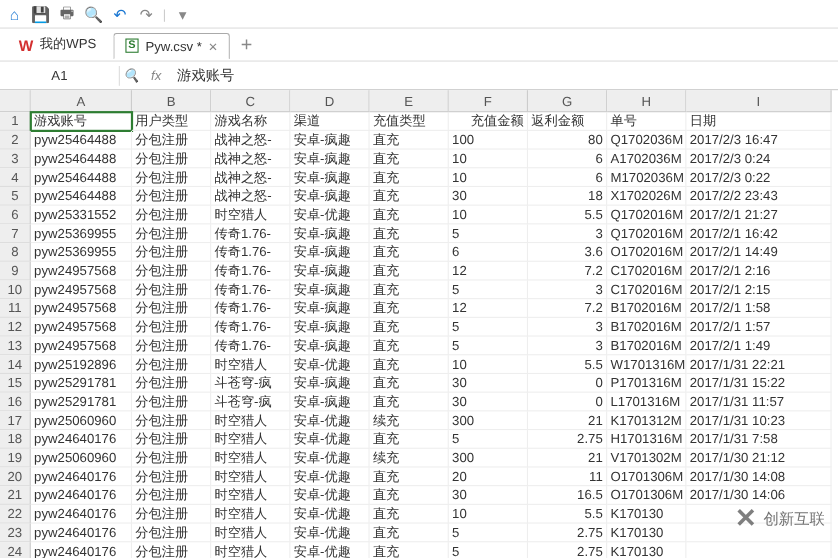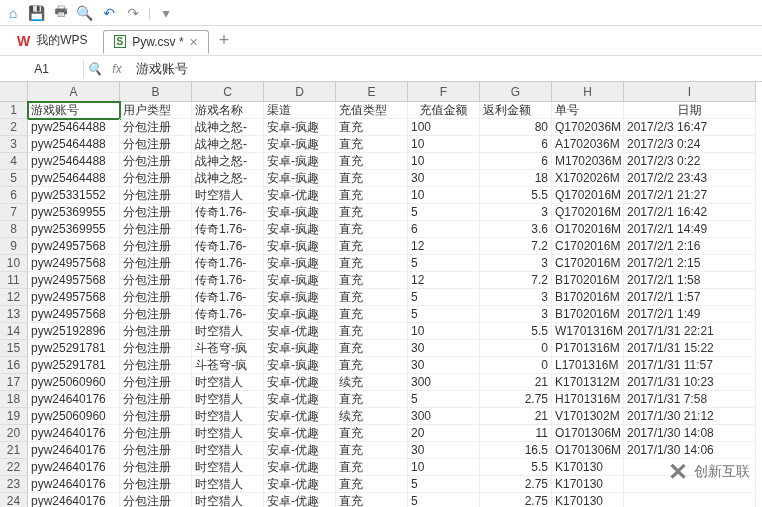--- a/index.html
+++ b/index.html
@@ -14,21 +14,21 @@
 .tabs { display: flex; align-items: center; height: 30px; padding: 0 6px; border-bottom: 1px solid #ddd; gap: 4px; }
 .tab { display: flex; align-items: center; gap: 6px; padding: 3px 10px; border: 1px solid transparent; border-radius: 3px 3px 0 0; font-size: 12px; cursor: pointer; }
 .tab.active { border-color: #aaa; background: #fff; border-bottom-color: #fff; position: relative; top: 1px; }
 .tab-close { color: #888; font-size: 14px; }
 .tab-plus { color: #888; font-size: 18px; padding: 0 6px; cursor: pointer; }
 .tab-wps-icon { color: #d32f2f; font-weight: bold; font-size: 14px; }
 .tab-csv-icon { color: #2e7d32; font-weight: bold; font-size: 10px; border: 1px solid #2e7d32; padding: 0 2px; }
 
 
 .fbar { display: flex; align-items: center; height: 26px; border-bottom: 1px solid #ccc; }
-.namebox { width: 84px; padding: 2px 6px; font-size: 12px; border-right: 1px solid #ddd; text-align: center; }
+.namebox { width: 109px; padding: 2px 6px; font-size: 12px; border-right: 1px solid #ddd; text-align: center; }
 .fbar-btn { width: 22px; text-align: center; color: #888; font-style: italic; cursor: pointer; }
 .fbar-btn.fx { font-weight: normal; }
 .fval { flex: 1; padding: 2px 8px; font-size: 13px; }
 
 
 .grid { position: relative; }
 .colhead, .row { display: flex; }
 .corner { width: 28px; height: 20px; background: #eee; border-right: 1px solid #ccc; border-bottom: 1px solid #ccc; }
 .ch { background: #eee; border-right: 1px solid #ccc; border-bottom: 1px solid #ccc; text-align: center; font-size: 12px; color: #555; height: 20px; line-height: 20px; }
 .rh { width: 28px; background: #eee; border-right: 1px solid #ccc; border-bottom: 1px solid #ddd; text-align: center; font-size: 12px; color: #555; height: 17px; line-height: 17px; }
@@ -97,24 +97,24 @@
     <div class="ch cI" style="text-align:center">I</div>
   </div>
 
   <div class="row">
     <div class="rh">1</div>
     <div class="cell cA hdr active-cell">游戏账号</div>
     <div class="cell cB hdr">用户类型</div>
     <div class="cell cC hdr">游戏名称</div>
     <div class="cell cD hdr">渠道</div>
     <div class="cell cE hdr">充值类型</div>
-    <div class="cell cF hdr" style="text-align:center">充值金额</div>
+    <div class="cell cF hdr" style="text-align:right">充值金额</div>
     <div class="cell cG hdr" style="text-align:left">返利金额</div>
     <div class="cell cH hdr">单号</div>
-    <div class="cell cI hdr" style="text-align:center">日期</div>
+    <div class="cell cI hdr" style="text-align:left">日期</div>
   </div>
 
   <div id="data-rows">
       <div class="row">
         <div class="rh">2</div>
         <div class="cell cA">pyw25464488</div>
         <div class="cell cB">分包注册</div>
         <div class="cell cC">战神之怒-</div>
         <div class="cell cD">安卓-疯趣</div>
         <div class="cell cE">直充</div>

